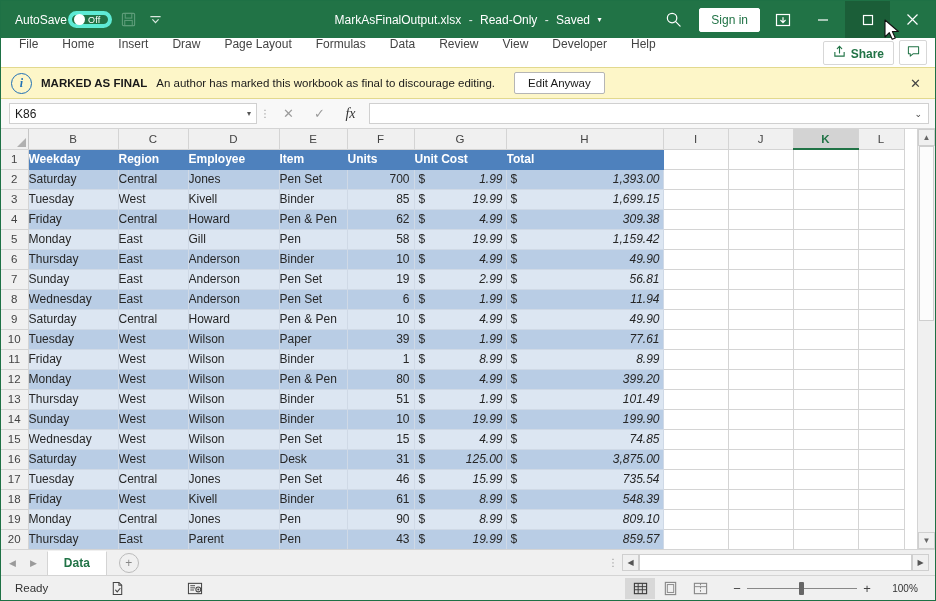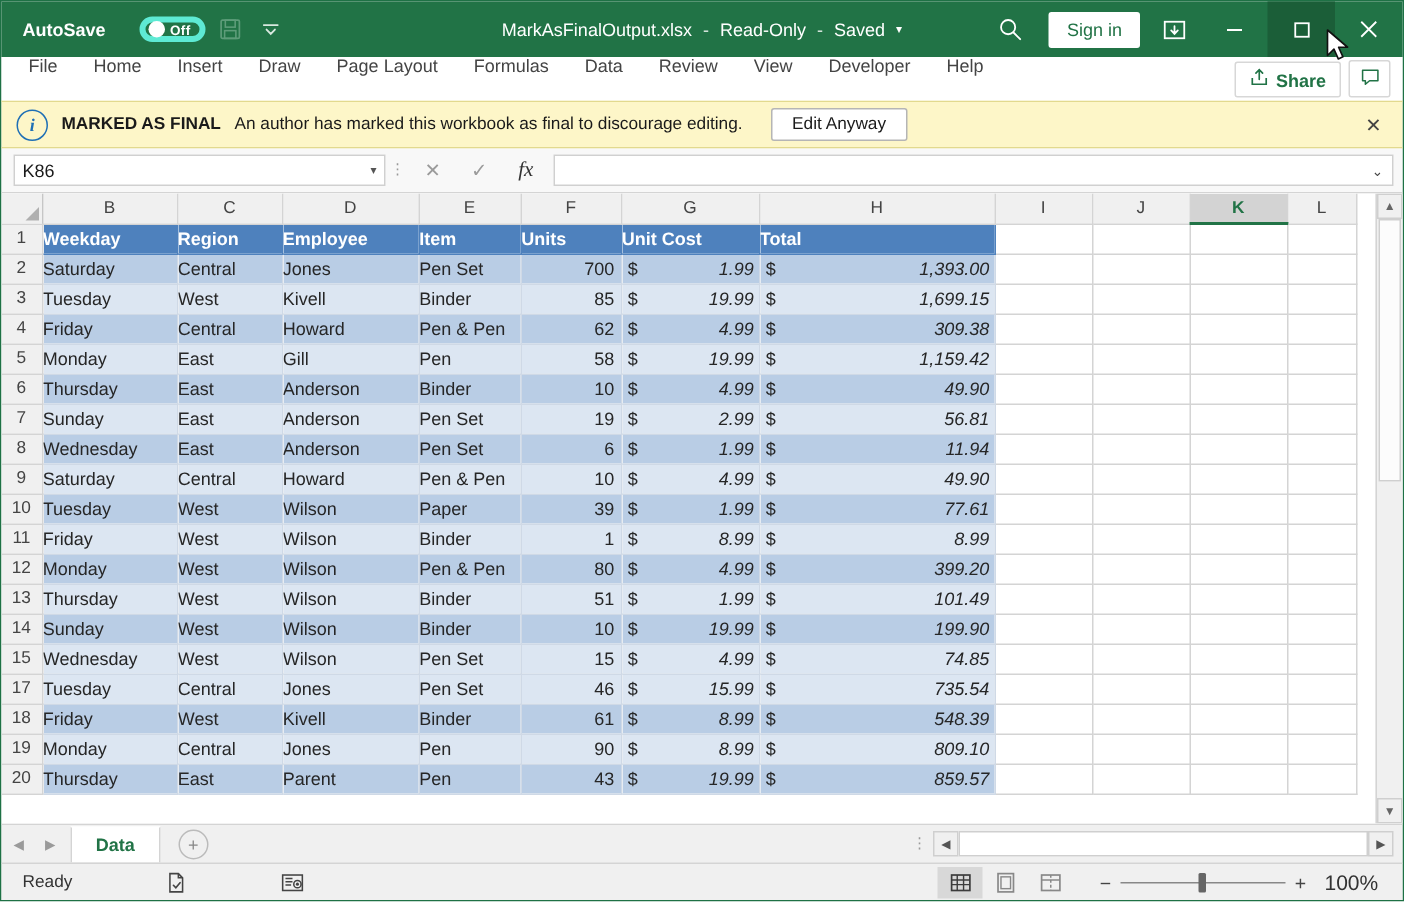--- a/index.html
+++ b/index.html
@@ -15,21 +15,21 @@
     border:1px solid #1e7145;
     background:#fff;
     display:flex;flex-direction:column;
   }
 
   
   .titlebar{
     height:37px;background:#217346;color:#fff;
     display:flex;align-items:center;flex:0 0 auto;position:relative;
   }
-  .autosave{display:flex;align-items:center;margin-left:14px;gap:23px;font-weight:bold;}
+  .autosave{display:flex;align-items:center;margin-left:14px;gap:1px;}
   .autosave-label{font-size:12px;color:#fff;}
   .toggle{
     width:44px;height:17px;border-radius:9px;border:4px solid #5eead4;
     background:transparent;display:flex;align-items:center;padding:0 2px;
     box-sizing:border-box;gap:3px;
   }
   .toggle .knob{width:11px;height:11px;border-radius:50%;background:#fff;flex:0 0 auto;}
   .toggle .st{font-size:9px;color:#fff;letter-spacing:.2px;}
   .qat-icon{
     width:22px;height:22px;display:flex;align-items:center;justify-content:center;
@@ -230,21 +230,21 @@
   .viewbtn.active{background:#d8d8d8;}
   .zoomctl{display:flex;align-items:center;gap:0;margin-left:12px;}
   .zoom-sign{width:20px;text-align:center;color:#444;font-size:13px;}
   .zoom-slider{
     width:110px;height:12px;position:relative;display:flex;align-items:center;
   }
   .zoom-line{position:absolute;left:0;right:0;height:1px;background:#888;}
   .zoom-thumb{
     position:absolute;left:52px;width:5px;height:13px;background:#666;border-radius:1px;
   }
-  .zoom-pct{width:44px;text-align:left;font-size:14px;color:#333;margin-left:6px;}
+  .zoom-pct{width:44px;text-align:center;font-size:10px;color:#333;margin-left:6px;}
 
   
   .cursor{position:absolute;left:883px;top:18px;pointer-events:none;z-index:50;}
 </style>
 </head>
 <body>
 
 <div id="app">
 
   <div class="titlebar">
@@ -750,20 +750,44 @@
                 <span class="curcell">
                   <span class="sym">$</span>
                   <span class="val">74.85</span>
                 </span>
               </td>
               <td class="empty"></td>
               <td class="empty"></td>
               <td class="empty"></td>
               <td class="empty"></td>
             </tr>
+            <tr class="band-a">
+              <td class="rowhead">16</td>
+              <td class="cell">Saturday</td>
+              <td class="cell">West</td>
+              <td class="cell">Wilson</td>
+              <td class="cell">Desk</td>
+              <td class="cell num">31</td>
+              <td class="cell cur">
+                <span class="curcell">
+                  <span class="sym">$</span>
+                  <span class="val">125.00</span>
+                </span>
+              </td>
+              <td class="cell cur">
+                <span class="curcell">
+                  <span class="sym">$</span>
+                  <span class="val">3,875.00</span>
+                </span>
+              </td>
+              <td class="empty"></td>
+              <td class="empty"></td>
+              <td class="empty"></td>
+              <td class="empty"></td>
+            </tr>
             <tr class="band-b">
               <td class="rowhead">17</td>
               <td class="cell">Tuesday</td>
               <td class="cell">Central</td>
               <td class="cell">Jones</td>
               <td class="cell">Pen Set</td>
               <td class="cell num">46</td>
               <td class="cell cur">
                 <span class="curcell">
                   <span class="sym">$</span>

